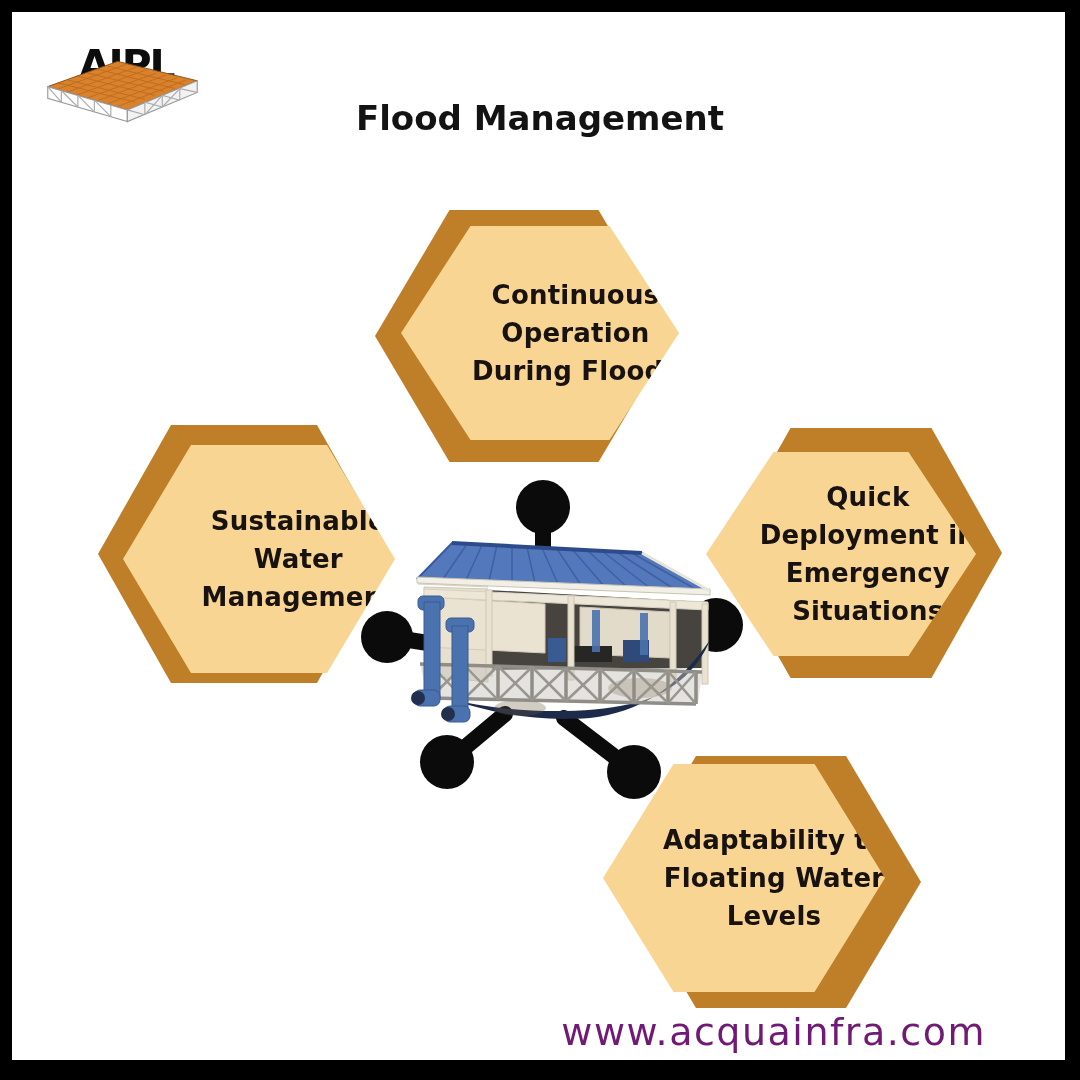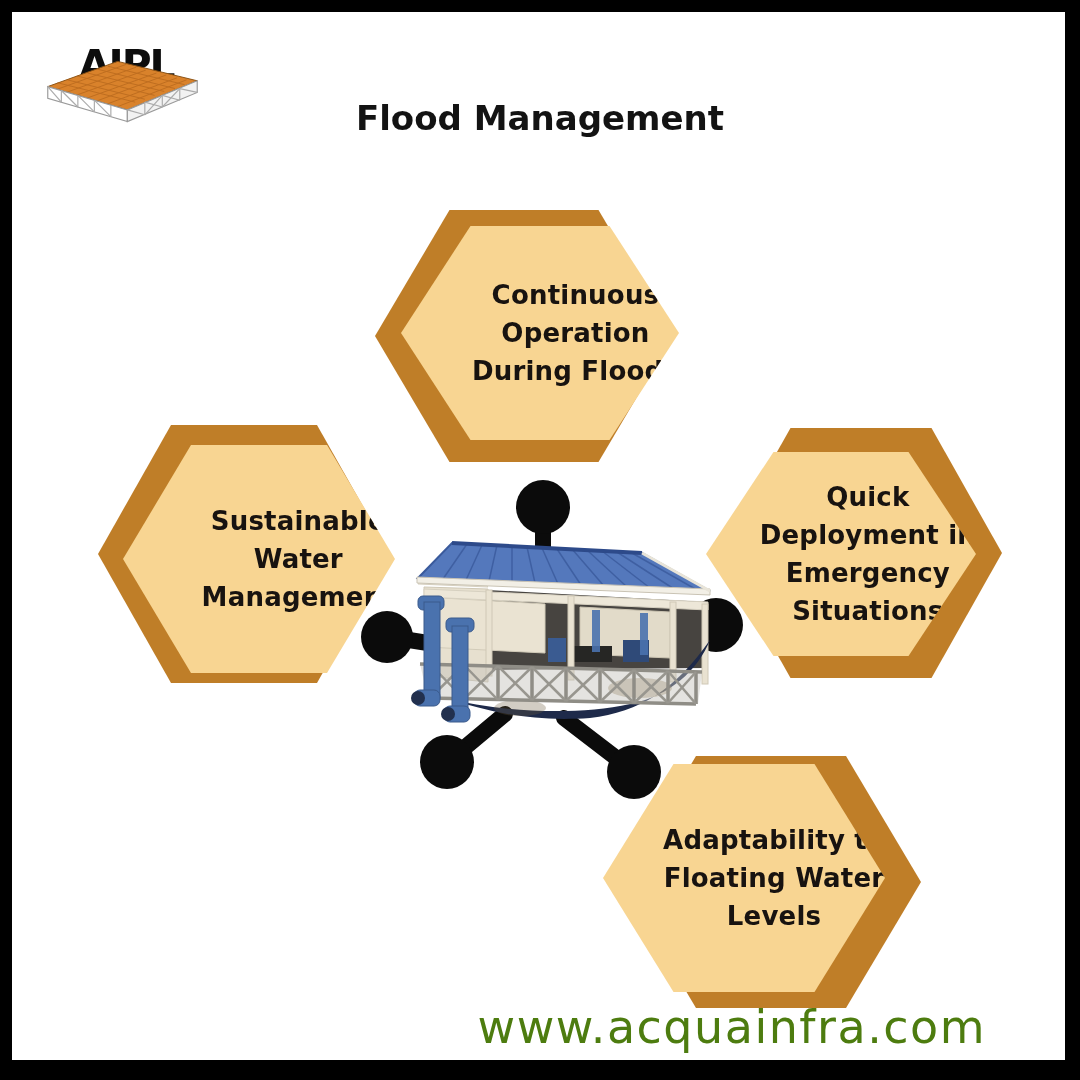--- a/index.html
+++ b/index.html
@@ -52,21 +52,21 @@
 
   .hex-bottom-right{left:603px;top:756px;width:318px;height:254px;}
   .hex-bottom-right .hex-shadow{left:18px;top:0;width:300px;height:252px;}
   .hex-bottom-right .hex-main{left:0;top:8px;width:282px;height:228px;}
 
   
   .center-art{position:absolute;left:340px;top:450px;width:420px;height:380px;z-index:2;}
 
   
   .website{
-    position:absolute;right:94px;bottom:26px;font-size:46px;color:#4d7c0f;
+    position:absolute;right:94px;bottom:26px;font-size:38px;color:#701a75;
     letter-spacing:1.5px;font-weight:400;z-index:4;
   }
 </style>
 </head>
 <body>
 
 <div class="canvas" style="--hex-fill:#F8D592;--hex-shadow:#BF7E28;">
 
   <div class="frame"></div>
 

